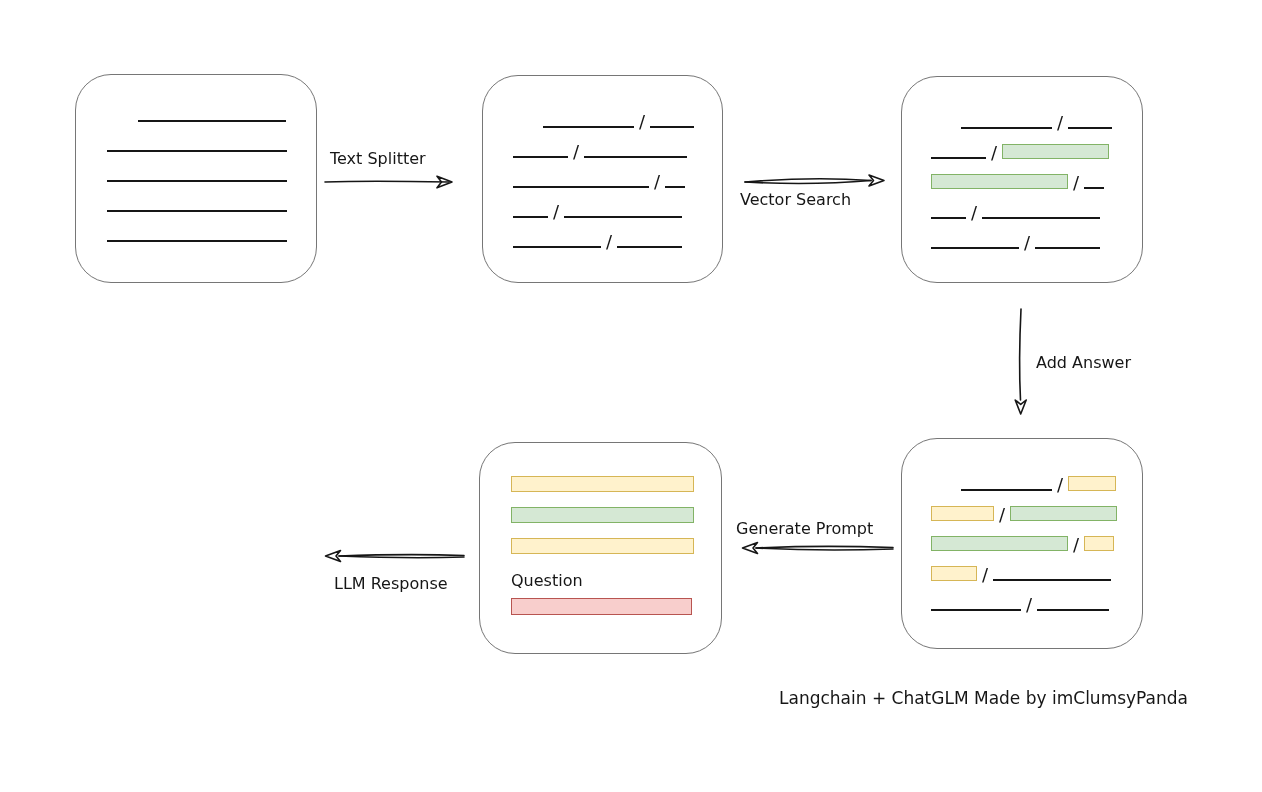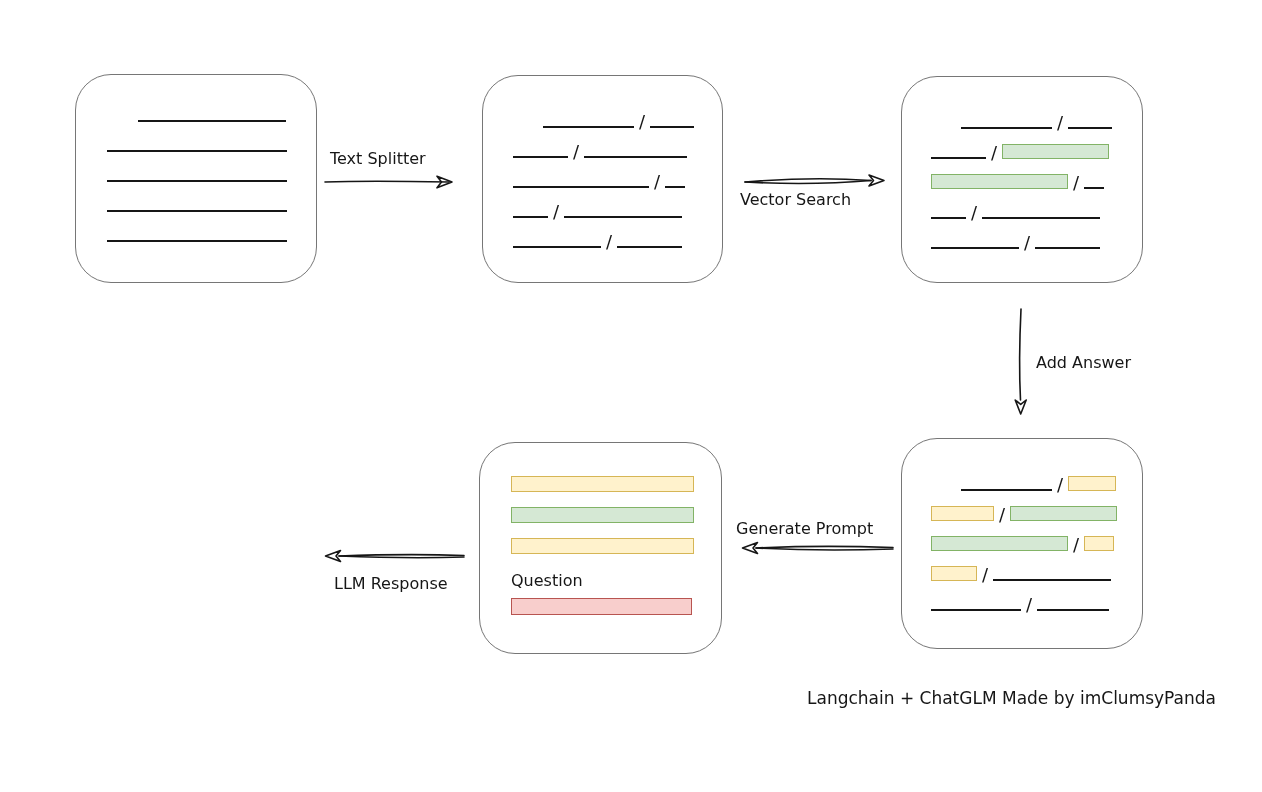--- a/index.html
+++ b/index.html
@@ -190,15 +190,15 @@
     <path d="M21.5,6.5 L6.5,12 L21.5,17.5 L17,12 Z"></path>
   </svg>
 
   <div class="arrow-label" style="left:334px;top:526px;width:148px;margin-top:48px;">LLM Response</div>
   <svg class="arrow" style="left:318px;top:544px;" width="150" height="24" viewBox="0 0 150 24">
     <path d="M146,11.5 Q90,9.5 21,12"></path>
     <path d="M146,13 Q90,14.8 21,12"></path>
     <path d="M22.5,6.5 L7.5,12 L22.5,17.5 L18,12 Z"></path>
   </svg>
 
-  <div class="caption" style="left:807px;top:688px;">Langchain + ChatGLM Made by imClumsyPanda</div>
+  <div class="caption" style="left:779px;top:688px;">Langchain + ChatGLM Made by imClumsyPanda</div>
 
 </div>
 
 </body></html>

